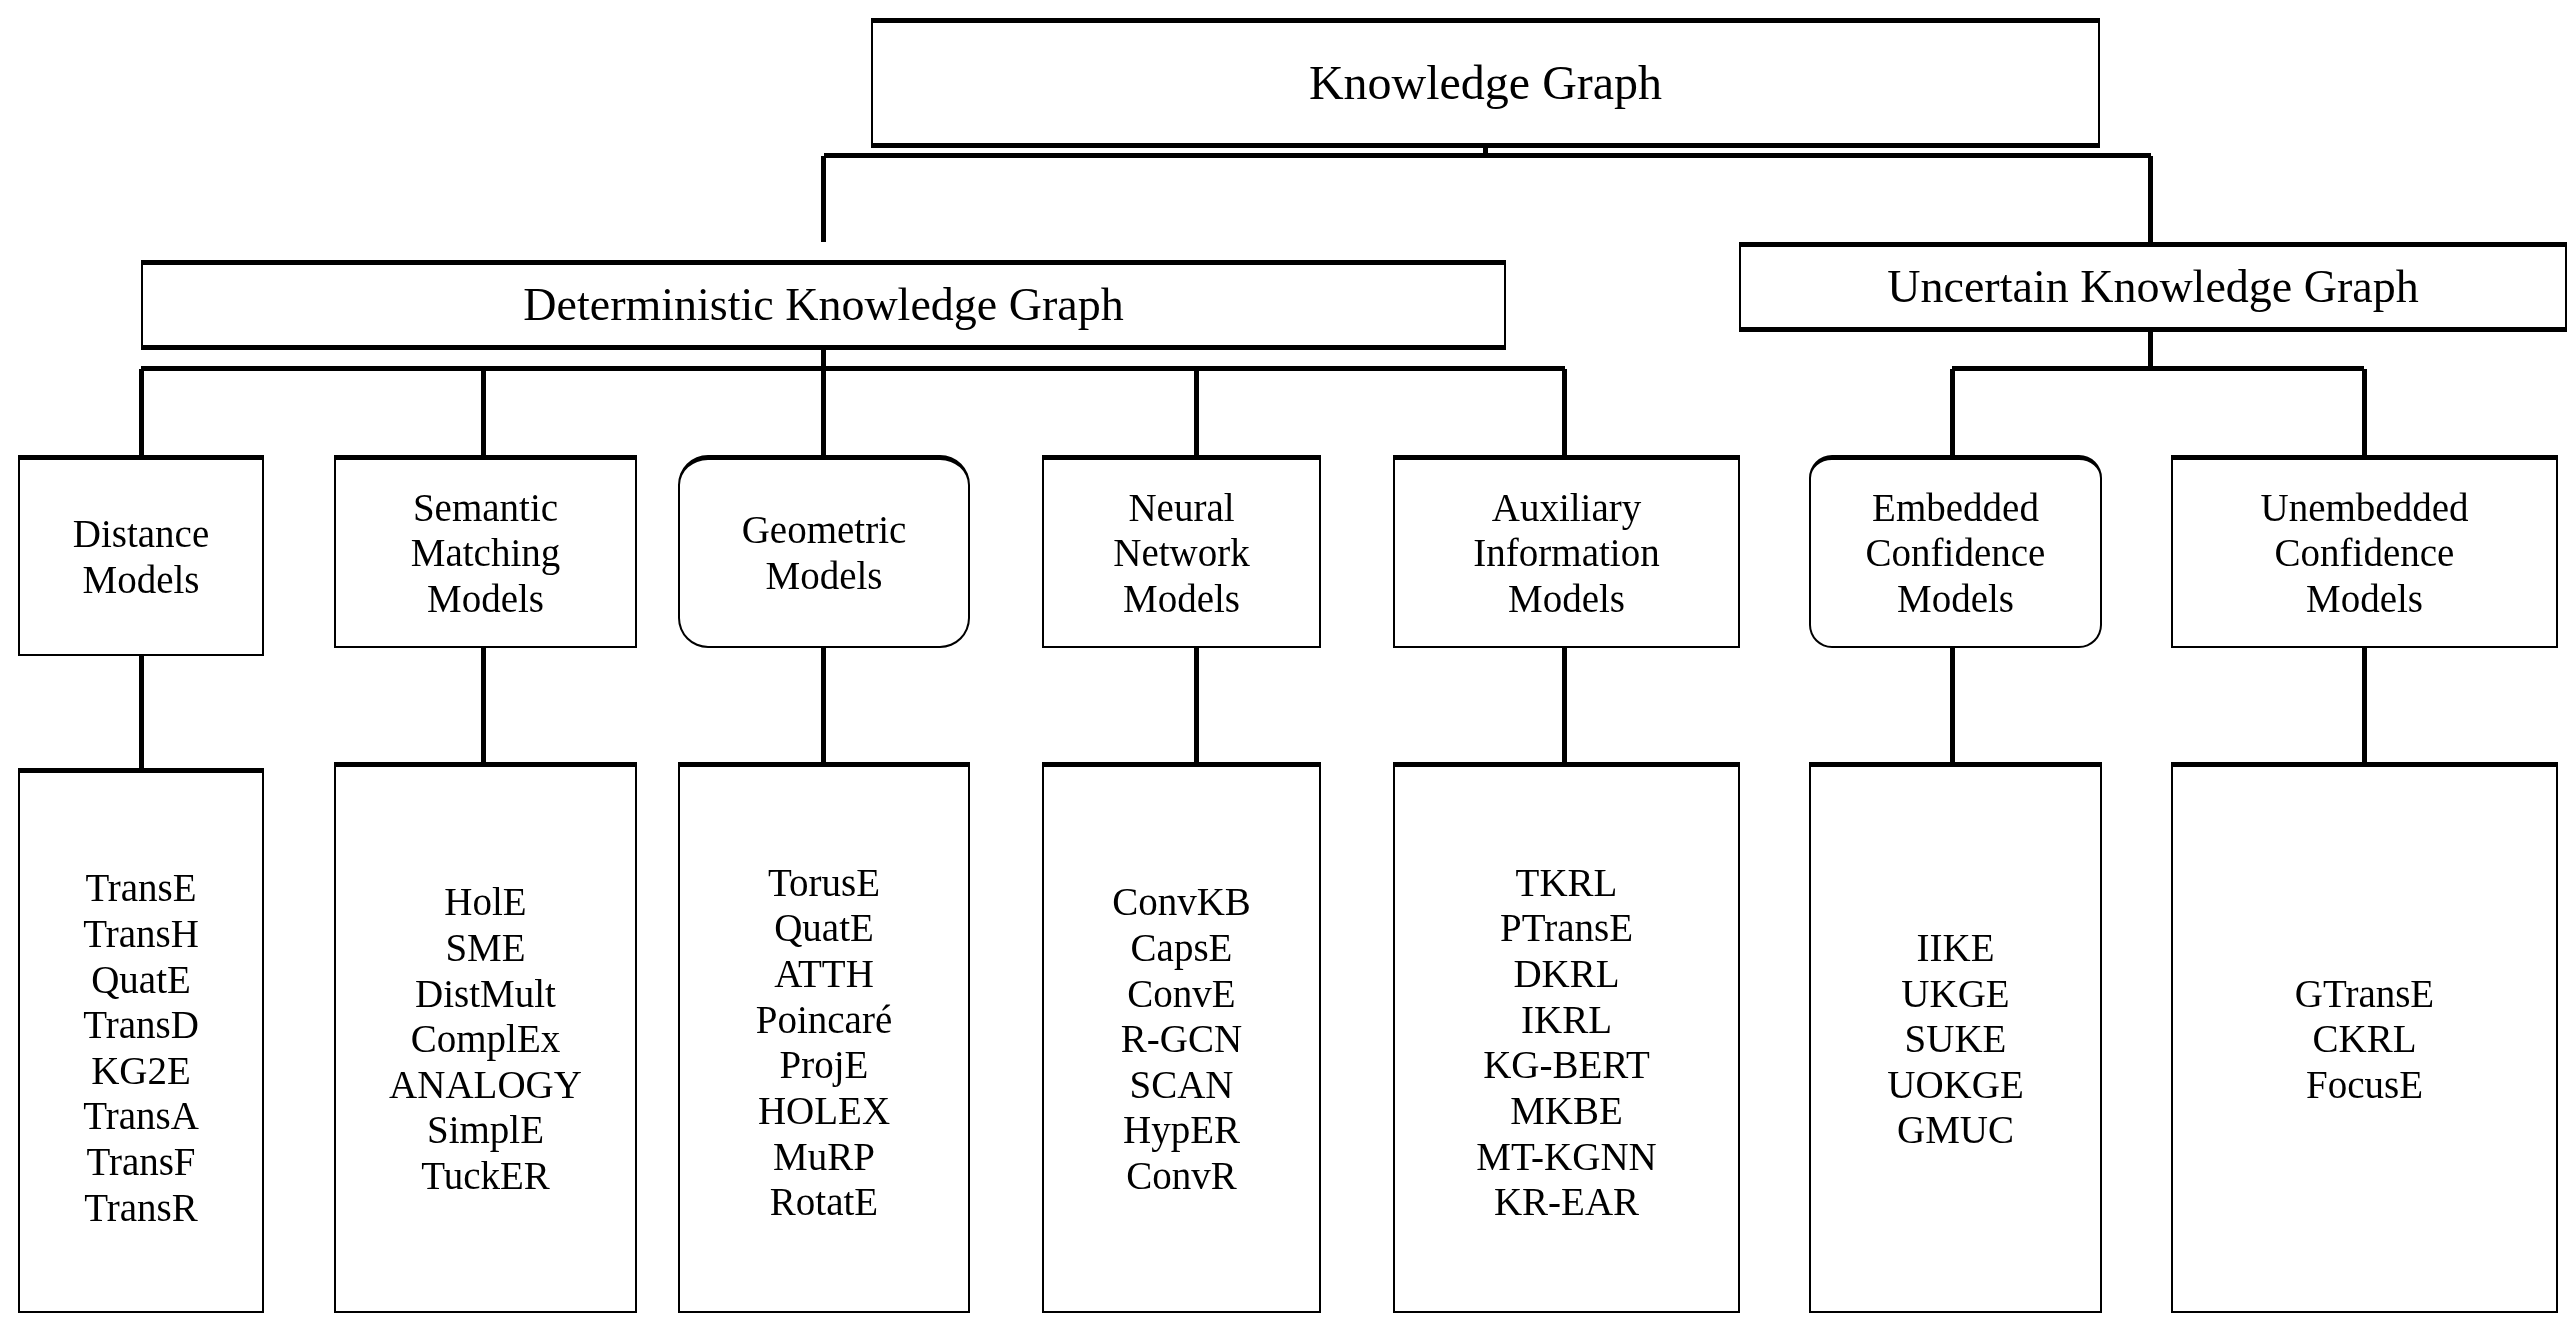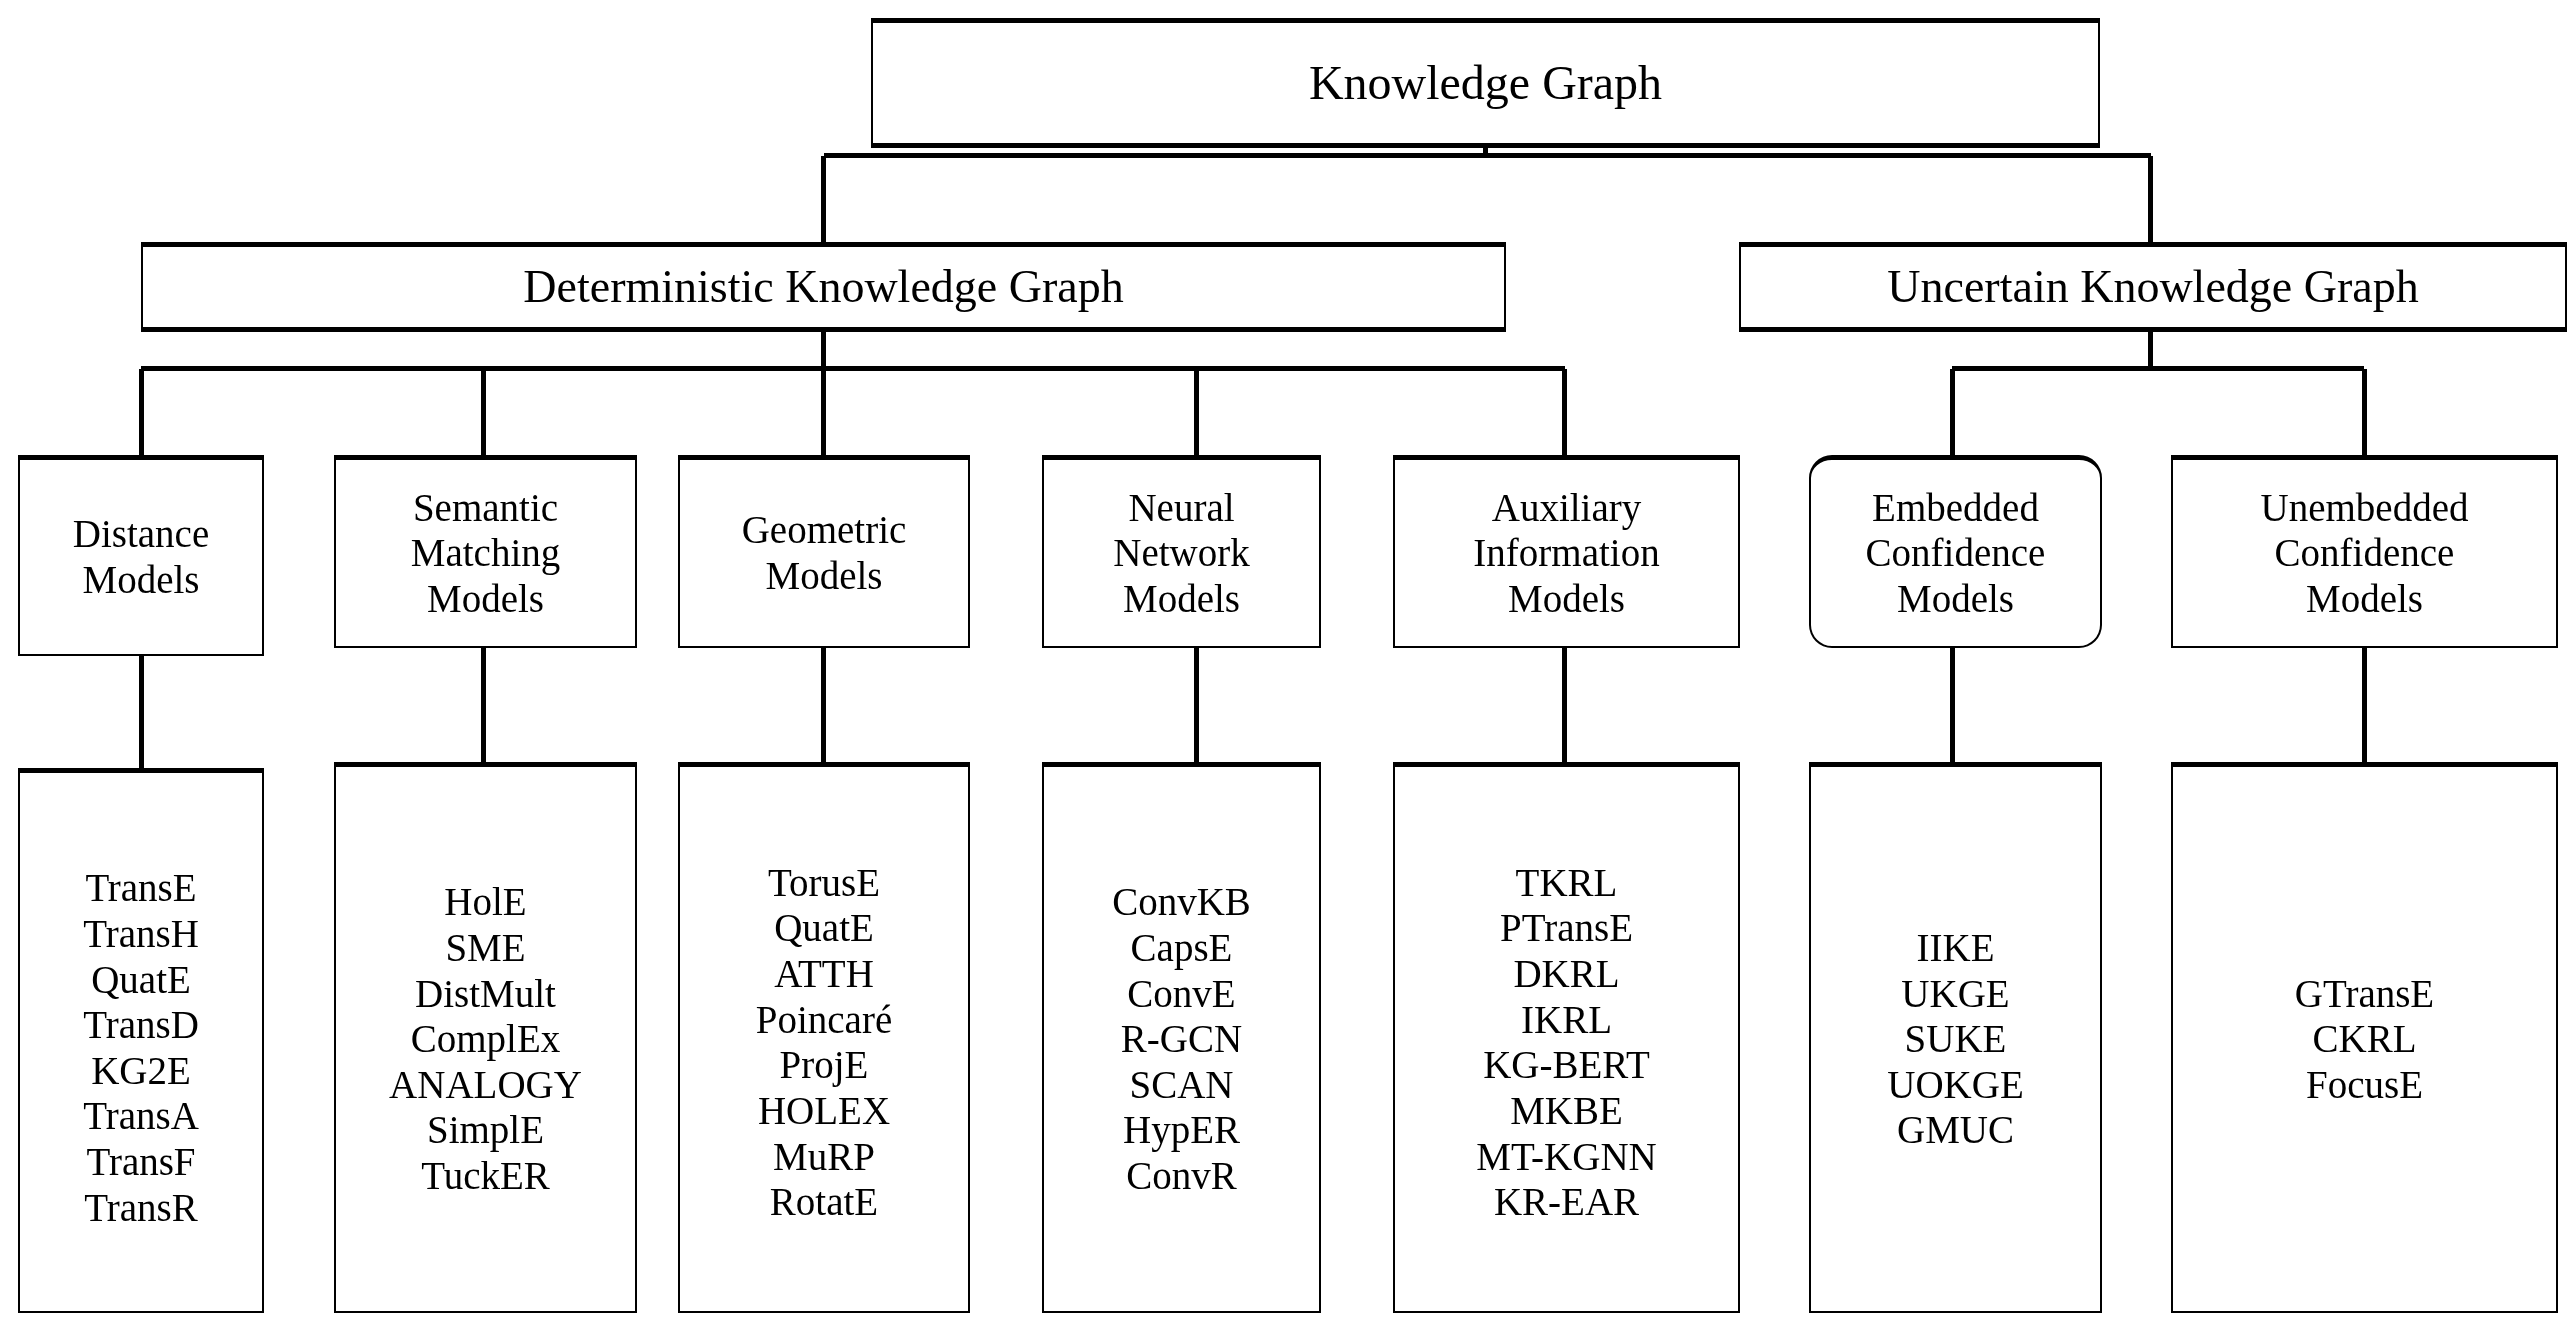--- a/index.html
+++ b/index.html
@@ -113,40 +113,40 @@
     <line x1="1460" y1="790" x2="1460" y2="930"></line>
     <line x1="1910" y1="790" x2="1910" y2="930"></line>
     <line x1="2383" y1="790" x2="2383" y2="930"></line>
     <line x1="2886" y1="790" x2="2886" y2="930"></line>
   </svg>
 
   <div class="node emphatic" id="root-node" style="left:871px; top:18px; width:1229px; height:130px;">
     <span class="line">Knowledge Graph</span>
   </div>
 
-  <div class="node emphatic lvl2" style="left:141px; top:242px; width:1365px; height:90px;">
+  <div class="node emphatic lvl2" style="left:141px; top:260px; width:1365px; height:90px;">
     <span class="line">Deterministic Knowledge Graph</span>
   </div>
 
   <div class="node emphatic lvl2" style="left:1739px; top:242px; width:828px; height:90px;">
     <span class="line">Uncertain Knowledge Graph</span>
   </div>
 
   <div class="node cat" style="left:18px; top:455px; width:246px; height:201px;">
     <span class="line">Distance</span>
     <span class="line">Models</span>
   </div>
 
   <div class="node cat" style="left:334px; top:455px; width:303px; height:193px;">
     <span class="line">Semantic</span>
     <span class="line">Matching</span>
     <span class="line">Models</span>
   </div>
 
-  <div class="node cat" style="left:678px; top:455px; width:292px; height:193px;">
+  <div class="node cat" style="left:678px; top:455px; width:292px; height:193px;border-radius:30px;">
     <span class="line">Geometric</span>
     <span class="line">Models</span>
   </div>
 
   <div class="node cat" style="left:1042px; top:455px; width:279px; height:193px;">
     <span class="line">Neural</span>
     <span class="line">Network</span>
     <span class="line">Models</span>
   </div>
 

